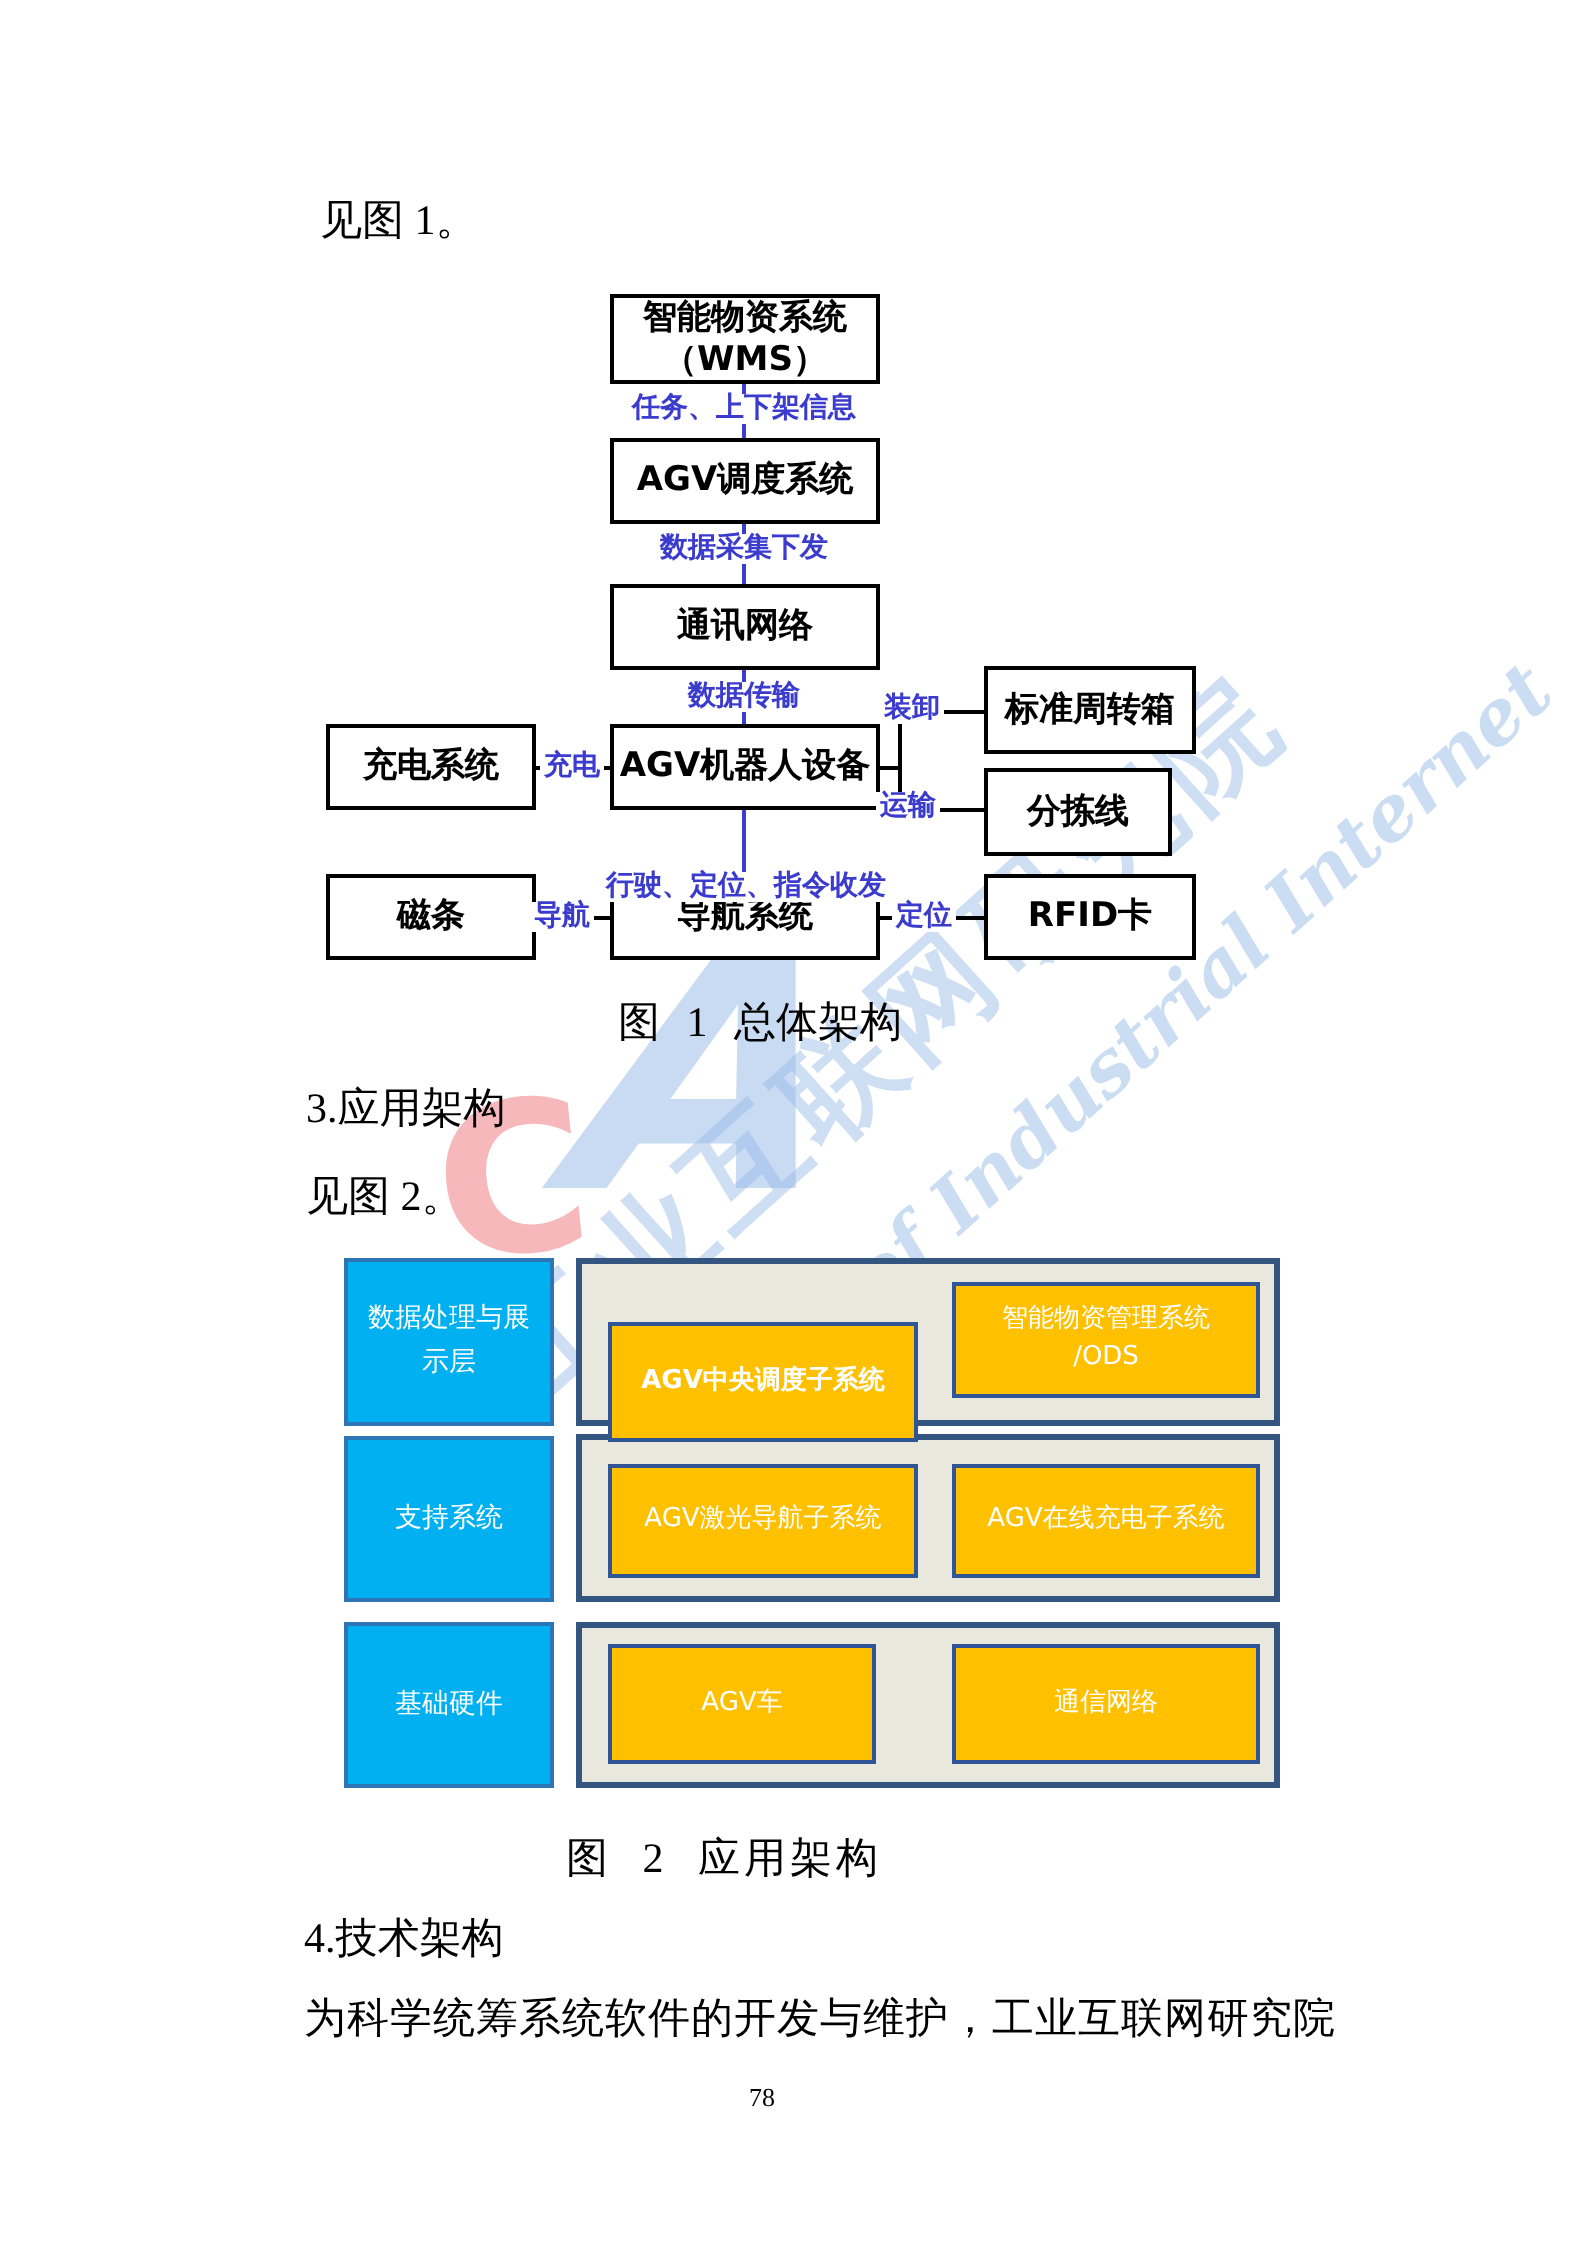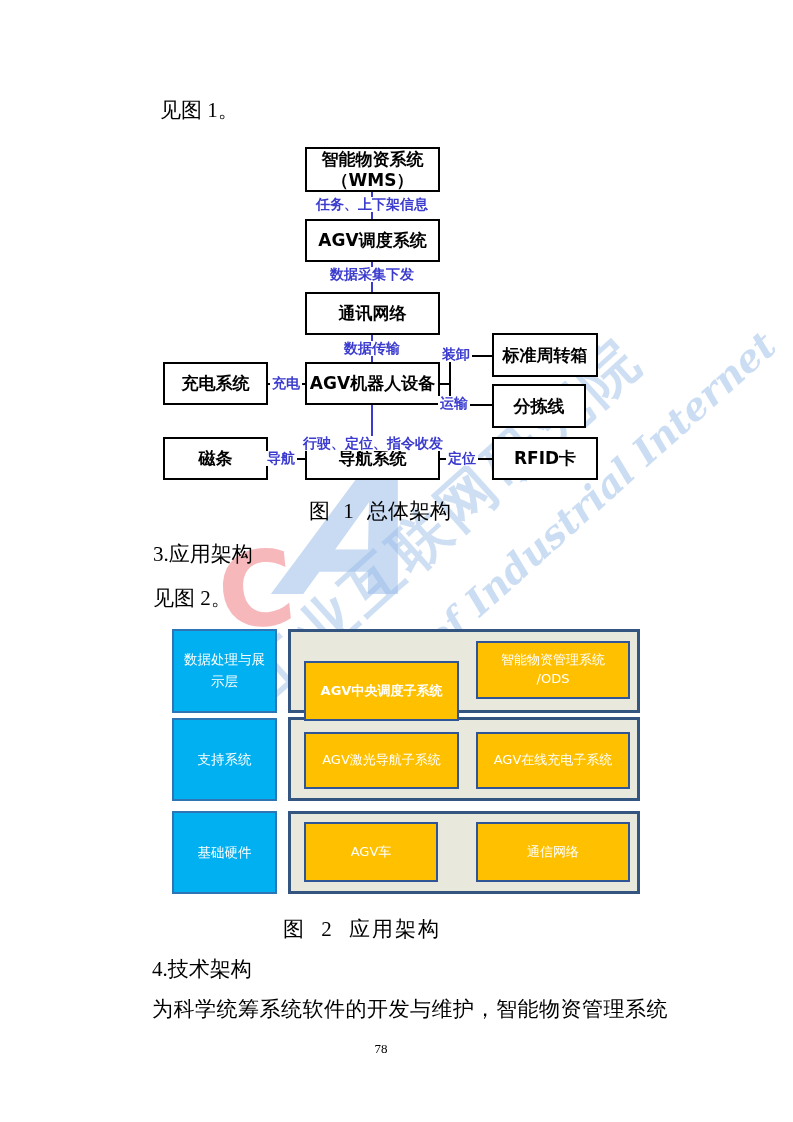--- a/index.html
+++ b/index.html
@@ -133,15 +133,15 @@
     <span>AGV车</span>
   </div>
   <div class="f2org" style="left:476px;top:822px;width:154px;height:60px;">
     <span>通信网络</span>
   </div>
 </div>
 
 <div class="txt caption ctr" style="left:362px;top:916px;letter-spacing:2px;">图 2 应用架构</div>
 
 <div class="txt" style="left:152px;top:956px;">4.技术架构</div>
-<div class="txt" style="left:152px;top:996px;letter-spacing:0.5px;">为科学统筹系统软件的开发与维护，智能物资管理系统</div>
+<div class="txt" style="left:152px;top:996px;letter-spacing:0.5px;">为科学统筹系统软件的开发与维护，工业互联网研究院</div>
 
 <div class="pgnum ctr" style="left:381px;top:1041px;">78</div>
 
 </body></html>

